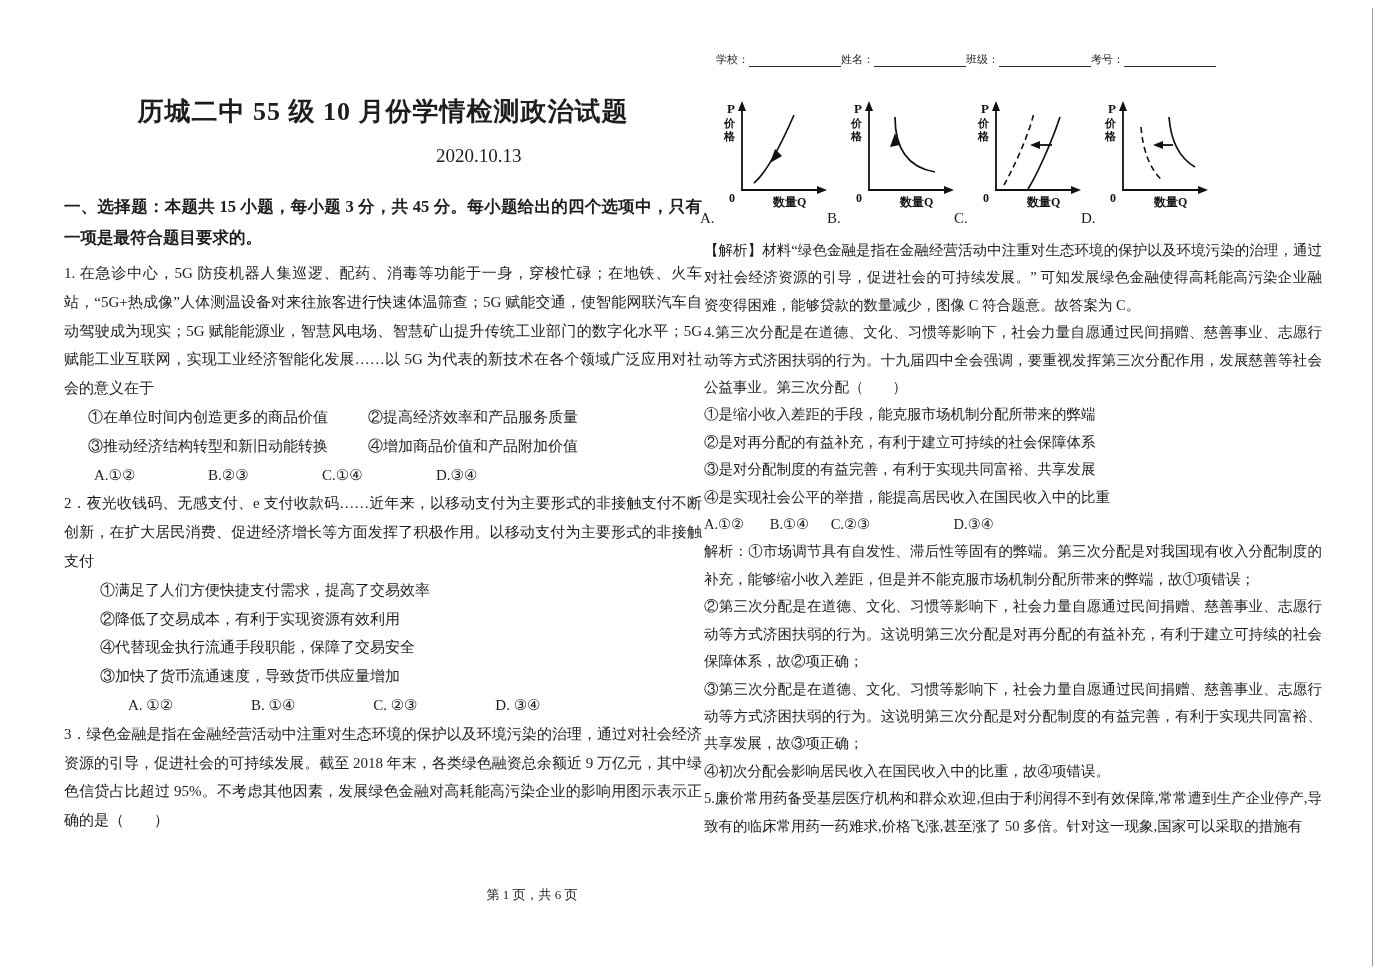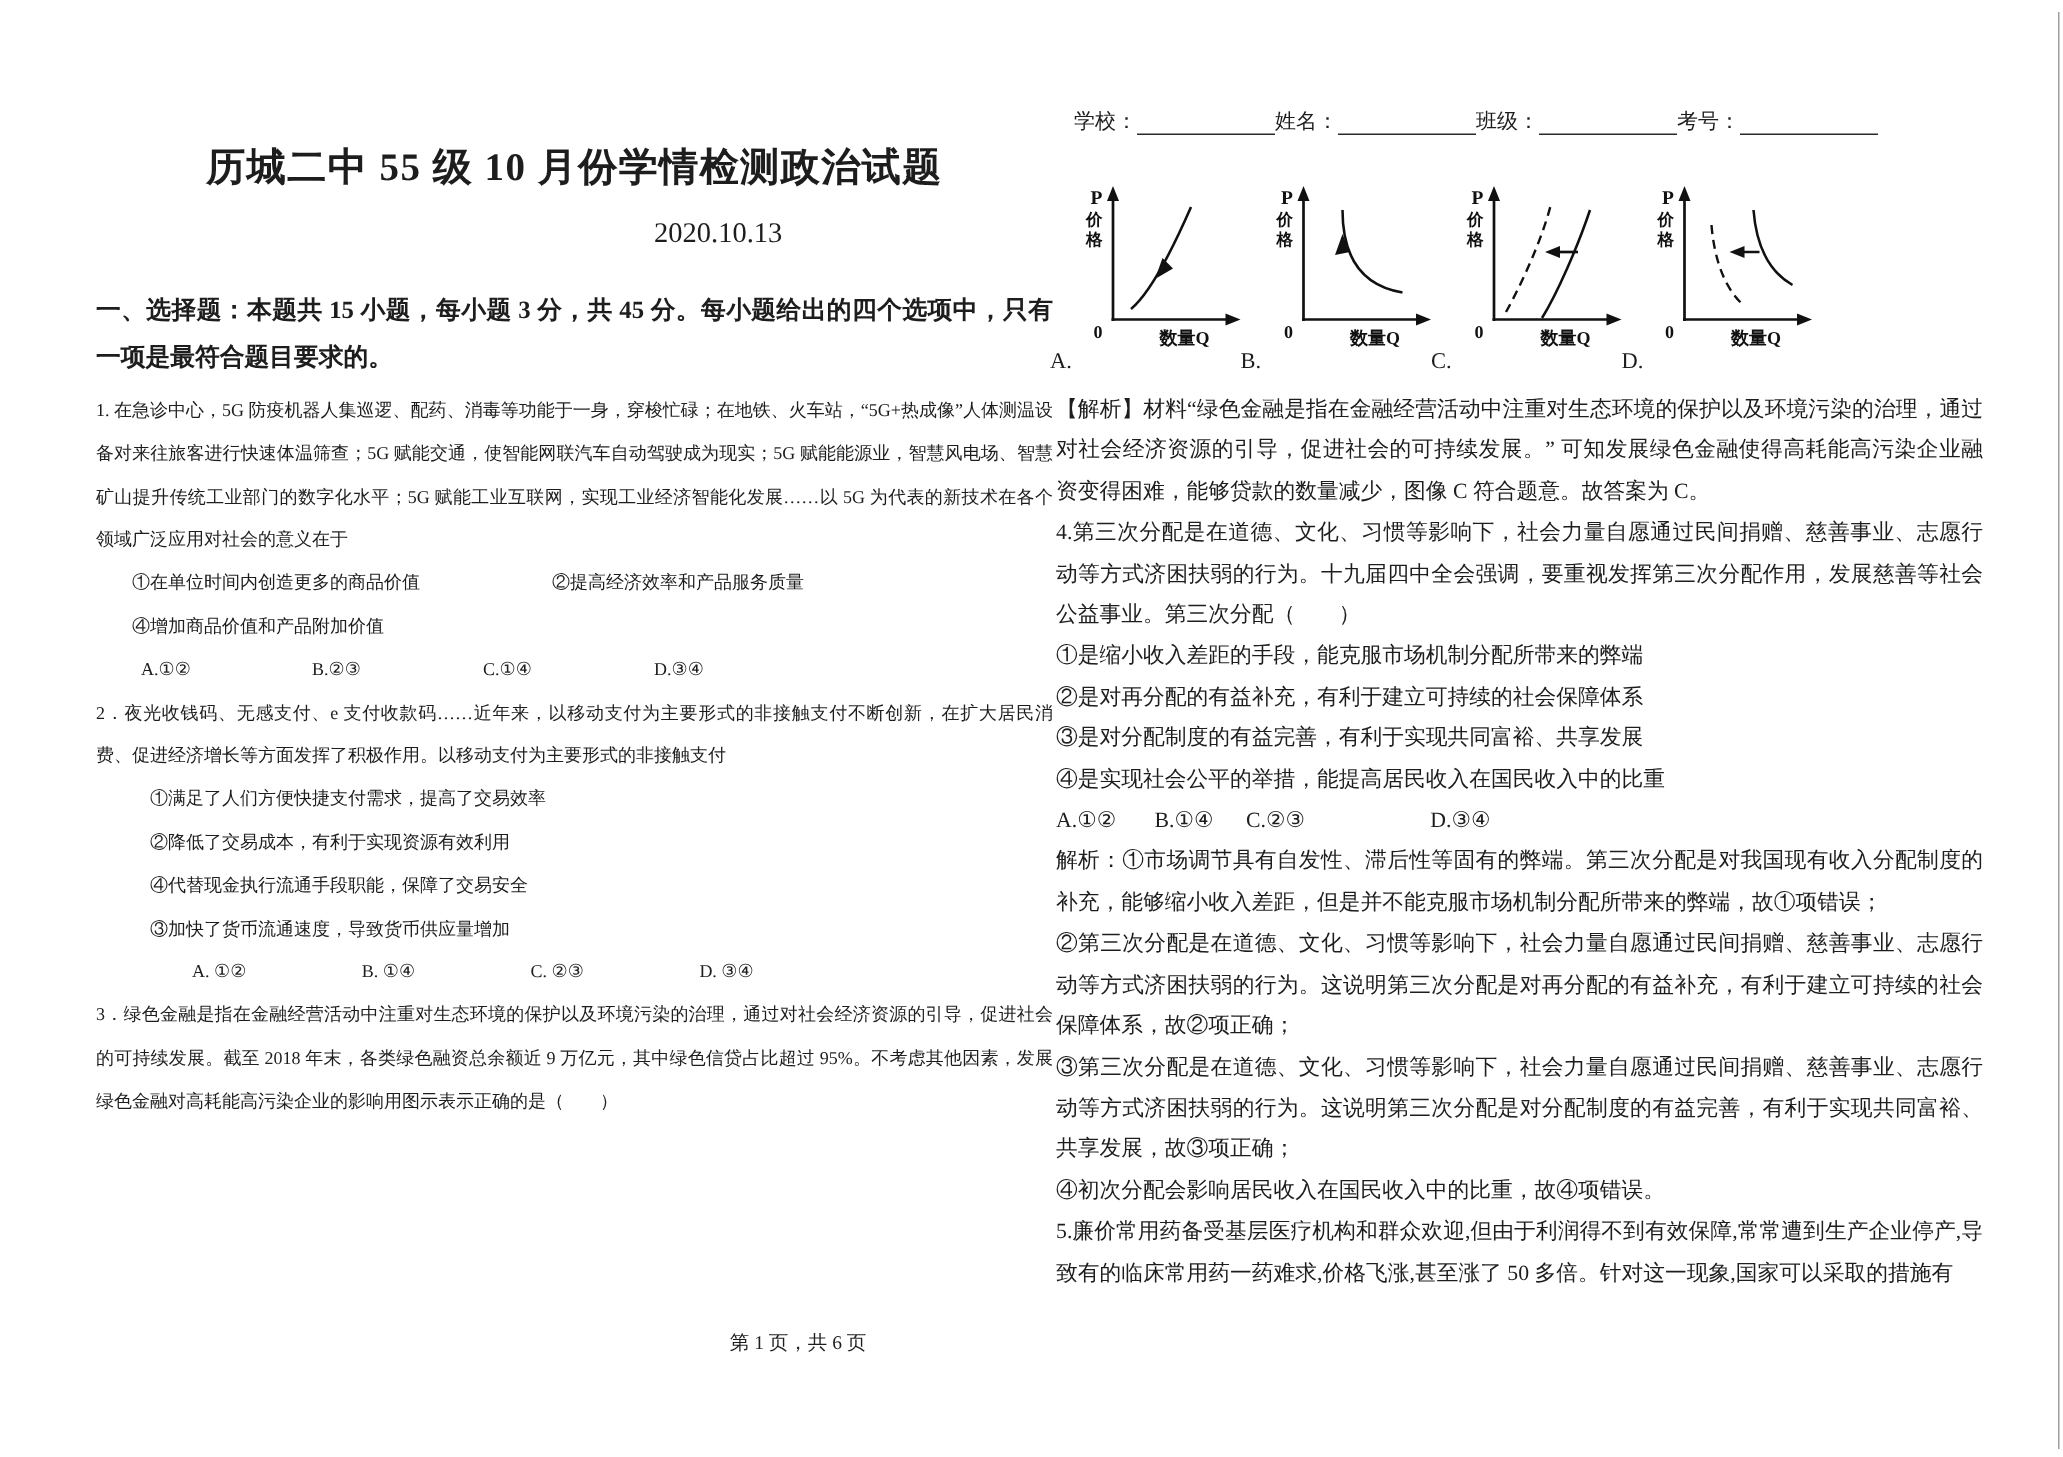--- a/index.html
+++ b/index.html
@@ -9,33 +9,33 @@
     color:#1d1d1d;
     -webkit-font-smoothing:antialiased;
   }
   .page-edge{position:absolute;left:1372px;top:8px;width:1px;height:958px;background:#9d9d9d;}
 
   
   .left-col{position:absolute;left:64px;top:94px;width:638px;}
   .title{text-align:center;font-size:26px;font-weight:bold;letter-spacing:1px;}
   .date{width:240px;margin:16px 0 0 372px;font-size:19px;}
   .section-heading{margin-top:24px;font-weight:bold;font-size:16.5px;line-height:31px;text-align:justify;}
-  .qblock{font-size:12px;line-height:28.8px;text-align:justify;}
+  .qblock{font-size:15px;line-height:28.8px;text-align:justify;}
   .q1{margin-top:6px;}
   .opt-pair{display:flex;padding-left:24px;}
   .opt-pair span:first-child{width:280px;flex:0 0 280px;}
   .choices-row{display:flex;padding-left:30px;}
   .choices-row span{width:114px;flex:0 0 114px;}
   .opts-indent div{padding-left:36px;}
   .choices-tight{padding-left:36px;}
   .choices-tight span{margin-right:46px;margin-left:28px;}
 
   
   .right-col{position:absolute;left:704px;top:50px;width:618px;}
-  .hdr-row{display:flex;font-size:14px;padding-left:12px;margin-top:22px;}
+  .hdr-row{display:flex;font-size:11px;padding-left:12px;}
   .hdr-field{display:flex;align-items:flex-end;}
   .hdr-blank{display:inline-block;width:92px;border-bottom:1.5px solid #2a2a2a;height:16px;}
 
   .graph-row{display:flex;margin-top:28px;height:128px;}
   .graph-cell{position:relative;width:127px;height:128px;}
   .graph-label{position:absolute;left:-4px;bottom:-4px;font-size:15px;}
   .graph-cell svg{position:absolute;left:16px;top:2px;}
   .gtext{font-family:"Liberation Serif","DejaVu Serif",serif;font-weight:bold;fill:#111;}
 
   .rtext{font-size:14.5px;line-height:27.4px;text-align:justify;}
@@ -57,20 +57,21 @@
 
   <div class="section-heading">一、选择题：本题共 15 小题，每小题 3 分，共 45 分。每小题给出的四个选项中，只有一项是最符合题目要求的。</div>
 
   <div class="qblock q1">
     <div class="para">1. 在急诊中心，5G 防疫机器人集巡逻、配药、消毒等功能于一身，穿梭忙碌；在地铁、火车站，“5G+热成像”人体测温设备对来往旅客进行快速体温筛查；5G 赋能交通，使智能网联汽车自动驾驶成为现实；5G 赋能能源业，智慧风电场、智慧矿山提升传统工业部门的数字化水平；5G 赋能工业互联网，实现工业经济智能化发展……以 5G 为代表的新技术在各个领域广泛应用对社会的意义在于</div>
     <div class="opt-pair">
       <span>①在单位时间内创造更多的商品价值</span>
       <span>②提高经济效率和产品服务质量</span>
     </div>
     <div class="opt-pair">
+      <span>③推动经济结构转型和新旧动能转换</span>
       <span>④增加商品价值和产品附加价值</span>
     </div>
     <div class="choices-row">
       <span>A.①②</span>
       <span>B.②③</span>
       <span>C.①④</span>
       <span>D.③④</span>
     </div>
   </div>
 

